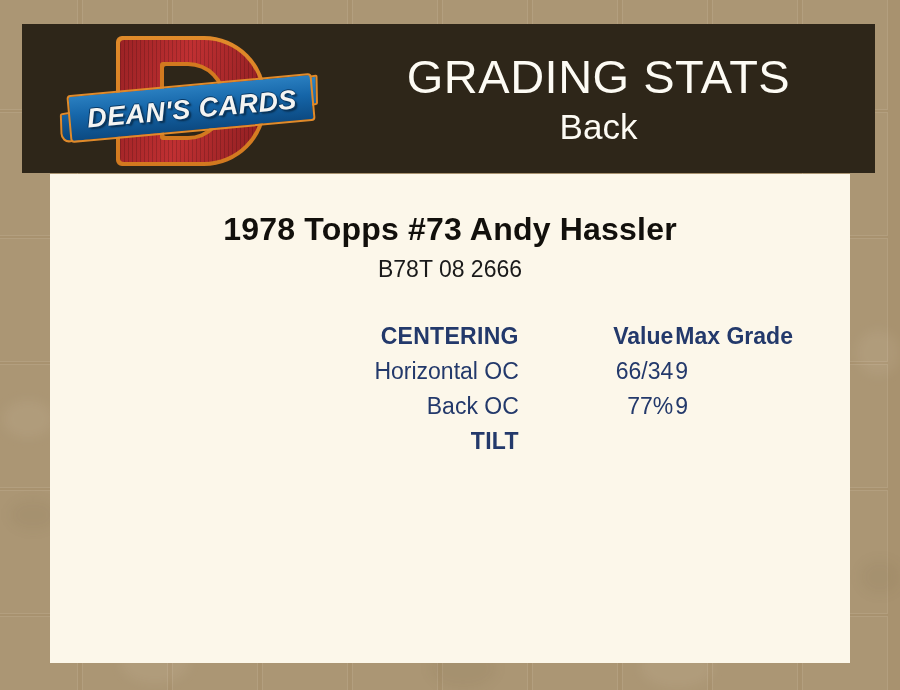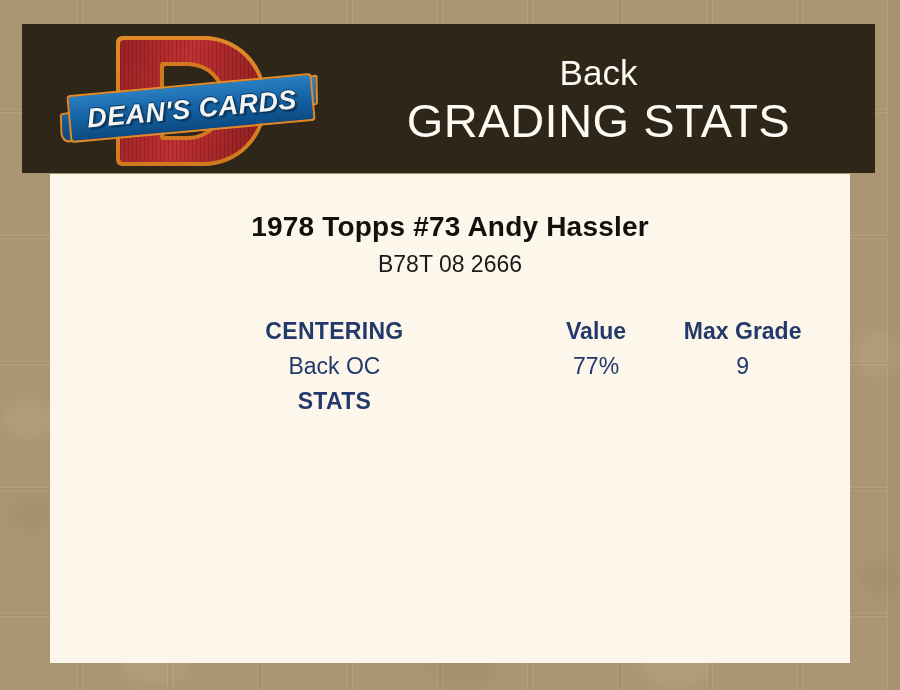--- a/index.html
+++ b/index.html
@@ -200,21 +200,21 @@
     left: 50px;
     top: 174px;
     width: 800px;
     height: 489px;
     background: #fcf7ea;
   }
 
   #card-title {
     margin-top: 37px;
     text-align: center;
-    font-size: 28px;
+    font-size: 32px;
     font-weight: bold;
     color: #12100c;
     letter-spacing: 0.2px;
   }
   #card-serial {
     margin-top: 8px;
     text-align: center;
     font-size: 23px;
     font-weight: normal;
     color: #1a1a1a;
@@ -229,31 +229,31 @@
     color: #23396b;
   }
   #stats-table td {
     padding: 0;
     height: 35px;
     vertical-align: middle;
     font-size: 23px;
   }
   #stats-table td.col-label {
     width: 370px;
-    text-align: center;
+    text-align: right;
     margin-left: 16px;
   }
   #stats-table td.col-value {
     width: 155px;
-    text-align: center;
+    text-align: right;
     padding-right: 2px;
   }
   #stats-table td.col-grade {
     width: 135px;
-    text-align: center;
+    text-align: left;
   }
   tr.section-row td.col-label {
     font-weight: bold;
     font-size: 23px;
     letter-spacing: 0.3px;
   }
   tr.section-row td.col-value,
   tr.section-row td.col-grade {
     font-weight: bold;
   }
@@ -314,45 +314,50 @@
     </div>
     <div class="ribbon">
       <div class="ribbon-tail-left"></div>
       <div class="ribbon-tail-right"></div>
       <div class="ribbon-body"></div>
       <div class="ribbon-text">DEAN'S CARDS</div>
     </div>
   </div>
 
   <div id="header-titles">
+    <div id="header-title">GRADING STATS</div>
     <div id="header-subtitle">Back</div>
-    <div id="header-title">GRADING STATS</div>
   </div>
 
 </div>
 
 <div id="content-panel">
 
   <div id="card-title">1978 Topps #73 Andy Hassler</div>
 
   <div id="card-serial">B78T 08 2666</div>
 
   <table id="stats-table">
     <tbody id="stats-body">
         <tr class="section-row">
           <td class="col-label">CENTERING</td>
           <td class="col-value">Value</td>
           <td class="col-grade">Max Grade</td>
         </tr>
         <tr class="stat-row">
+          <td class="col-label">Horizontal OC</td>
+          <td class="col-value">66/34</td>
+          <td class="col-grade">9</td>
+        </tr>
+        <tr class="stat-row">
           <td class="col-label">Back OC</td>
           <td class="col-value">77%</td>
           <td class="col-grade">9</td>
         </tr>
         <tr class="section-row">
-          <td class="col-label">STATS</td>
+          <td class="col-label">TILT</td>
           <td class="col-value"></td>
           <td class="col-grade"></td>
         </tr>
       </tbody>
   </table>
 
 </div>
 
 </body></html>

